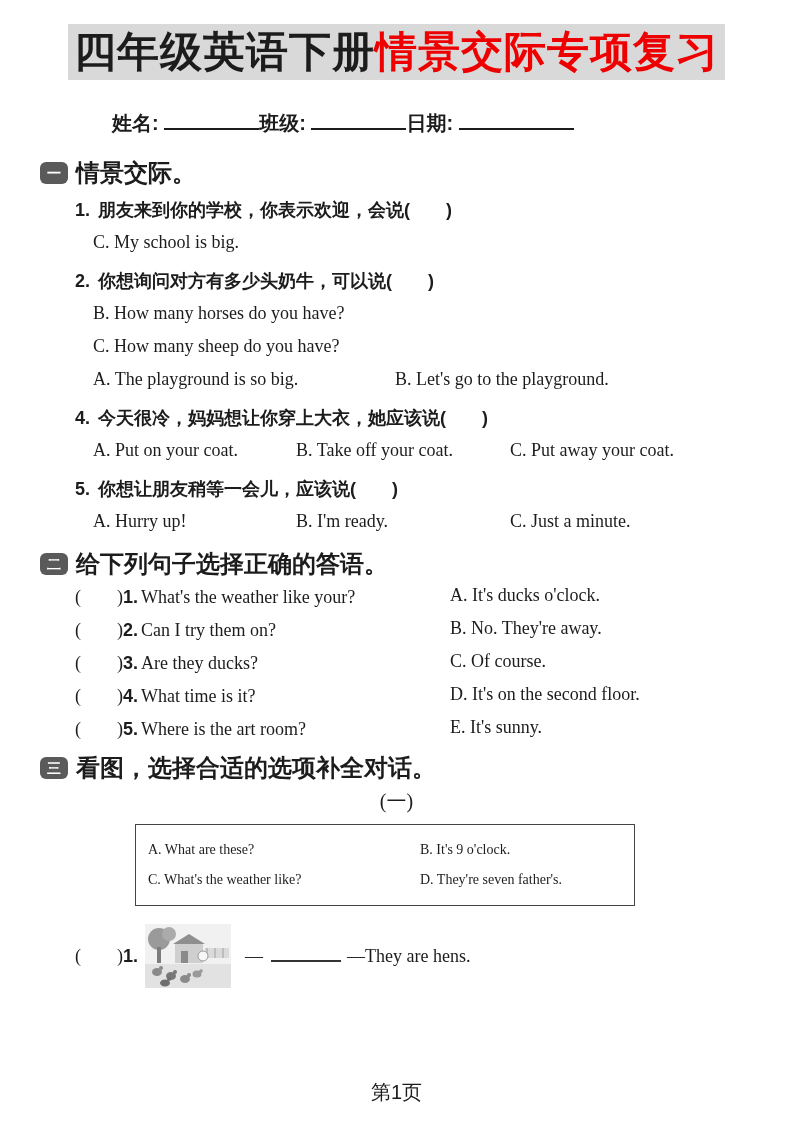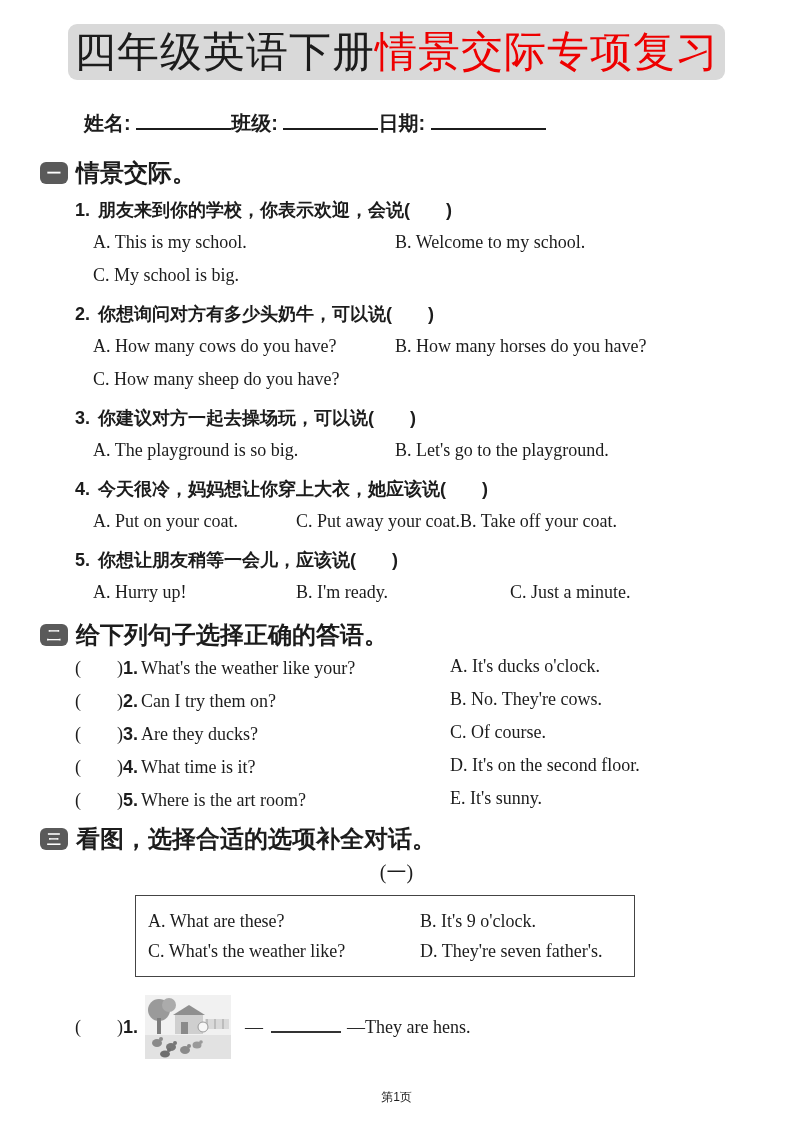--- a/index.html
+++ b/index.html
@@ -10,27 +10,27 @@
     background:#ffffff; color:var(--ink); overflow:hidden;
     font-family:"Liberation Sans", sans-serif;
   }
   .serif { font-family:"Liberation Serif","DejaVu Serif",serif; font-weight:normal; }
   .zh { font-family:"Liberation Sans", sans-serif; }
 
   
   .title-wrap { text-align:center; padding-top:24px; }
   .main-title {
     display:inline-block; background:var(--title-bg);
-    font-size:42px; font-weight:normal; line-height:56px; padding:0 6px;
-    letter-spacing:1px; white-space:nowrap;border-radius:9px;
+    font-size:42px; font-weight:bold; line-height:56px; padding:0 6px;
+    letter-spacing:1px; white-space:nowrap;
   }
   .title-red { color:var(--red); }
 
   
-  .fields { margin:30px 0 0 84px; font-size:20px; font-weight:bold; height:26px; }
+  .fields { margin:30px 0 0 112px; font-size:20px; font-weight:bold; height:26px; }
   .blank { display:inline-block; border-bottom:2px solid #1c1c1c; height:16px; vertical-align:baseline; }
   .blank-name { width:95px; }
   .blank-class { width:95px; }
   .blank-date { width:115px; }
 
   
   .sec-h { display:flex; align-items:center; margin-left:40px; height:25px; }
   .badge {
     width:28px; height:22px; background:#5a5a5a; border-radius:6px;
     color:#ffffff; font-size:14px; font-weight:bold; line-height:22px;
@@ -49,31 +49,31 @@
 
   
   .match-row { display:flex; margin:9px 0 0 75px; font-size:18px; height:24px; }
   .m-left { width:375px; flex:0 0 auto; white-space:nowrap; }
   .m-a { white-space:nowrap; }
 
   
   .subtitle { text-align:center; margin-top:8px; font-size:20px; height:26px; }
   .opt-box {
     width:500px; margin:10px 0 0 135px; border:1.5px solid #444;
-    padding:10px 12px; font-size:18px;
+    padding:10px 12px; font-size:14px;
   }
   .box-row { display:flex; height:30px; align-items:center; }
   .w272 { width:272px; flex:0 0 auto; }
   .pic-item { display:flex; align-items:center; margin:18px 0 0 75px; font-size:18px; }
   .pic-item .lead { white-space:nowrap; font-size:18px; }
   .farm-svg { margin:0 14px 0 4px; flex:0 0 auto; }
   .blank-answer { width:70px; margin:0 6px; border-bottom:2px solid #333; height:12px; }
   .dash { margin-right:2px; }
 
-  .footer { position:absolute; bottom:16px; left:0; width:100%; text-align:center; font-size:12px; }
+  .footer { position:absolute; bottom:16px; left:0; width:100%; text-align:center; font-size:20px; }
 </style>
 </head>
 <body>
 
 <div class="page">
 
   <div class="title-wrap">
     <div class="main-title"><span>四年级英语下册</span><span class="title-red">情景交际专项复习</span></div>
   </div>
 
@@ -87,56 +87,47 @@
   <div class="sec-h" style="margin-top:24px;">
     <span class="badge">一</span>
     <span class="sec-title zh">情景交际。</span>
   </div>
 
   <div class="q-line">
     <span class="qnum">1.</span>
     <span class="zh">朋友来到你的学校，你表示欢迎，会说(　　)</span>
   </div>
   <div class="opt-row serif">
-    <span class="opt w302">A. This is my school.</span>
-    <span class="opt">B. Welcome to my school.</span>
-  </div>
-  <div class="opt-row serif">
     <span class="opt">C. My school is big.</span>
   </div>
 
   <div class="q-line">
     <span class="qnum">2.</span>
     <span class="zh">你想询问对方有多少头奶牛，可以说(　　)</span>
   </div>
   <div class="opt-row serif">
-    <span class="opt w302">A. How many cows do you have?</span>
     <span class="opt">B. How many horses do you have?</span>
   </div>
   <div class="opt-row serif">
     <span class="opt">C. How many sheep do you have?</span>
   </div>
 
-  <div class="q-line">
-    <span class="qnum">3.</span>
-    <span class="zh">你建议对方一起去操场玩，可以说(　　)</span>
-  </div>
   <div class="opt-row serif">
     <span class="opt w302">A. The playground is so big.</span>
     <span class="opt">B. Let's go to the playground.</span>
   </div>
 
   <div class="q-line">
     <span class="qnum">4.</span>
     <span class="zh">今天很冷，妈妈想让你穿上大衣，她应该说(　　)</span>
   </div>
   <div class="opt-row serif">
     <span class="opt w203">A. Put on your coat.</span>
+    <span class="opt w214">B. Take off your coat.</span>
     <span class="opt">C. Put away your coat.</span>
-    <span class="opt w214">B. Take off your coat.</span>
   </div>
 
   <div class="q-line">
     <span class="qnum">5.</span>
     <span class="zh">你想让朋友稍等一会儿，应该说(　　)</span>
   </div>
   <div class="opt-row serif">
     <span class="opt w203">A. Hurry up!</span>
     <span class="opt w214">B. I'm ready.</span>
     <span class="opt">C. Just a minute.</span>
@@ -146,21 +137,21 @@
     <span class="badge">二</span>
     <span class="sec-title zh">给下列句子选择正确的答语。</span>
   </div>
 
   <div class="match-row">
     <span class="m-left"><span class="serif">(　　)</span><span class="qnum">1.</span><span class="serif">What's the weather like your?</span></span>
     <span class="m-a serif">A. It's ducks o'clock.</span>
   </div>
   <div class="match-row">
     <span class="m-left"><span class="serif">(　　)</span><span class="qnum">2.</span><span class="serif">Can I try them on?</span></span>
-    <span class="m-a serif">B. No.  They're cows.</span>
+    <span class="m-a serif">B. No.  They're away.</span>
   </div>
   <div class="match-row">
     <span class="m-left"><span class="serif">(　　)</span><span class="qnum">3.</span><span class="serif">Are they ducks?</span></span>
     <span class="m-a serif">C. Of course.</span>
   </div>
   <div class="match-row">
     <span class="m-left"><span class="serif">(　　)</span><span class="qnum">4.</span><span class="serif">What time is it?</span></span>
     <span class="m-a serif">D. It's on the second floor.</span>
   </div>
   <div class="match-row">

